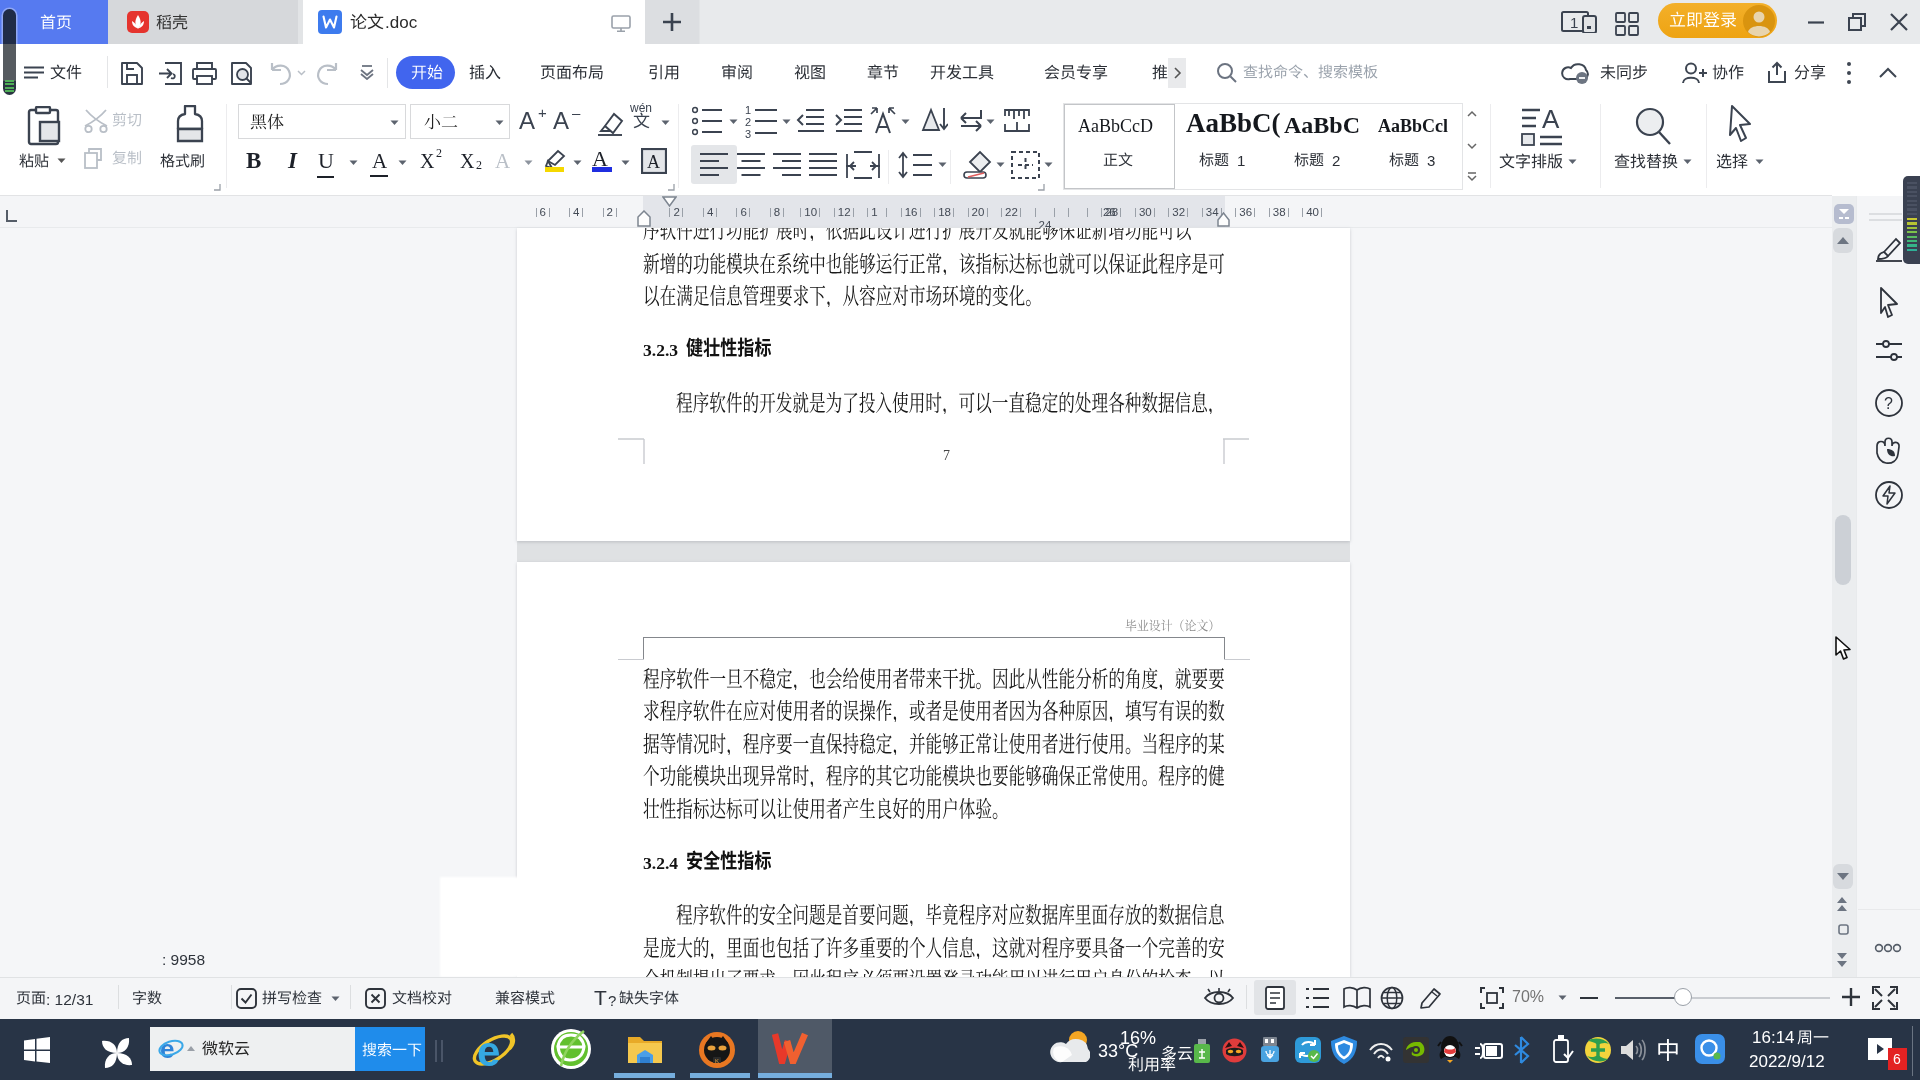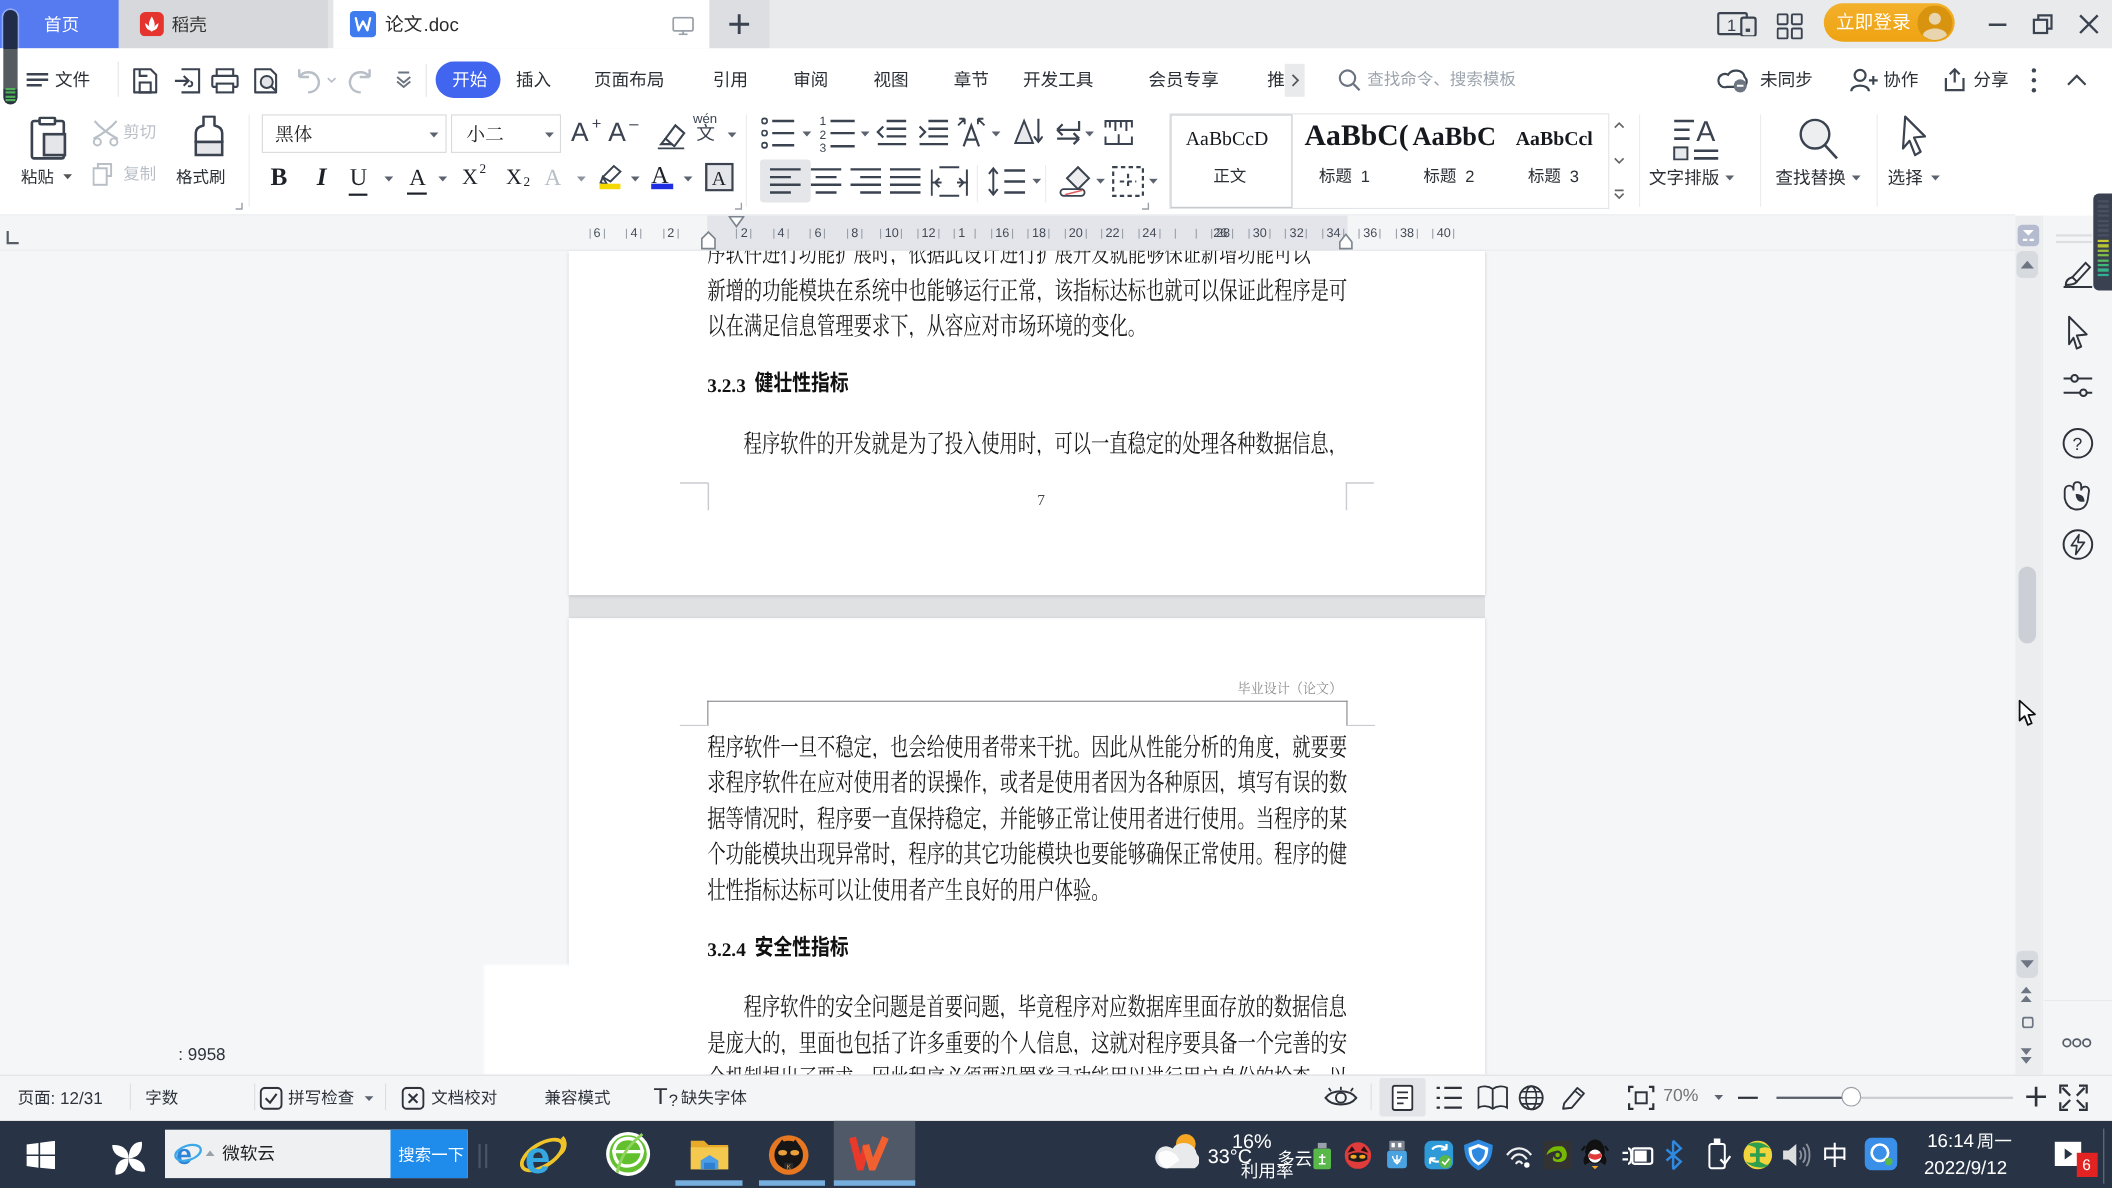--- a/index.html
+++ b/index.html
@@ -809,21 +809,21 @@
 <div style="position:absolute;left:919.68px;top:208px;width:1px;height:9px;background:#9aa0a8;"></div>
 <div style="position:absolute;left:938.14px;top:206px;font:normal 11.5px 'Liberation Sans',sans-serif;color:#434a55;letter-spacing:0;white-space:pre;">18</div>
 <div style="position:absolute;left:934.14px;top:208px;width:1px;height:9px;background:#9aa0a8;"></div>
 <div style="position:absolute;left:953.14px;top:208px;width:1px;height:9px;background:#9aa0a8;"></div>
 <div style="position:absolute;left:971.6px;top:206px;font:normal 11.5px 'Liberation Sans',sans-serif;color:#434a55;letter-spacing:0;white-space:pre;">20</div>
 <div style="position:absolute;left:967.6px;top:208px;width:1px;height:9px;background:#9aa0a8;"></div>
 <div style="position:absolute;left:986.6px;top:208px;width:1px;height:9px;background:#9aa0a8;"></div>
 <div style="position:absolute;left:1005.06px;top:206px;font:normal 11.5px 'Liberation Sans',sans-serif;color:#434a55;letter-spacing:0;white-space:pre;">22</div>
 <div style="position:absolute;left:1001.06px;top:208px;width:1px;height:9px;background:#9aa0a8;"></div>
 <div style="position:absolute;left:1020.06px;top:208px;width:1px;height:9px;background:#9aa0a8;"></div>
-<div style="position:absolute;left:1038.52px;top:206px;font:normal 11.5px 'Liberation Sans',sans-serif;color:#434a55;letter-spacing:0;white-space:pre;">24</div>
+<div style="position:absolute;left:1038.52px;top:219px;font:normal 11.5px 'Liberation Sans',sans-serif;color:#434a55;letter-spacing:0;white-space:pre;">24</div>
 <div style="position:absolute;left:1034.52px;top:208px;width:1px;height:9px;background:#9aa0a8;"></div>
 <div style="position:absolute;left:1053.52px;top:208px;width:1px;height:9px;background:#9aa0a8;"></div>
 <div style="position:absolute;left:1071.98px;top:206px;font:normal 11.5px 'Liberation Sans',sans-serif;color:#434a55;letter-spacing:0;white-space:pre;margin-left:31px;">26</div>
 <div style="position:absolute;left:1067.98px;top:208px;width:1px;height:9px;background:#9aa0a8;"></div>
 <div style="position:absolute;left:1086.98px;top:208px;width:1px;height:9px;background:#9aa0a8;"></div>
 <div style="position:absolute;left:1105.44px;top:206px;font:normal 11.5px 'Liberation Sans',sans-serif;color:#434a55;letter-spacing:0;white-space:pre;">28</div>
 <div style="position:absolute;left:1101.44px;top:208px;width:1px;height:9px;background:#9aa0a8;"></div>
 <div style="position:absolute;left:1120.44px;top:208px;width:1px;height:9px;background:#9aa0a8;"></div>
 <div style="position:absolute;left:1138.9px;top:206px;font:normal 11.5px 'Liberation Sans',sans-serif;color:#434a55;letter-spacing:0;white-space:pre;">30</div>
 <div style="position:absolute;left:1134.9px;top:208px;width:1px;height:9px;background:#9aa0a8;"></div>

